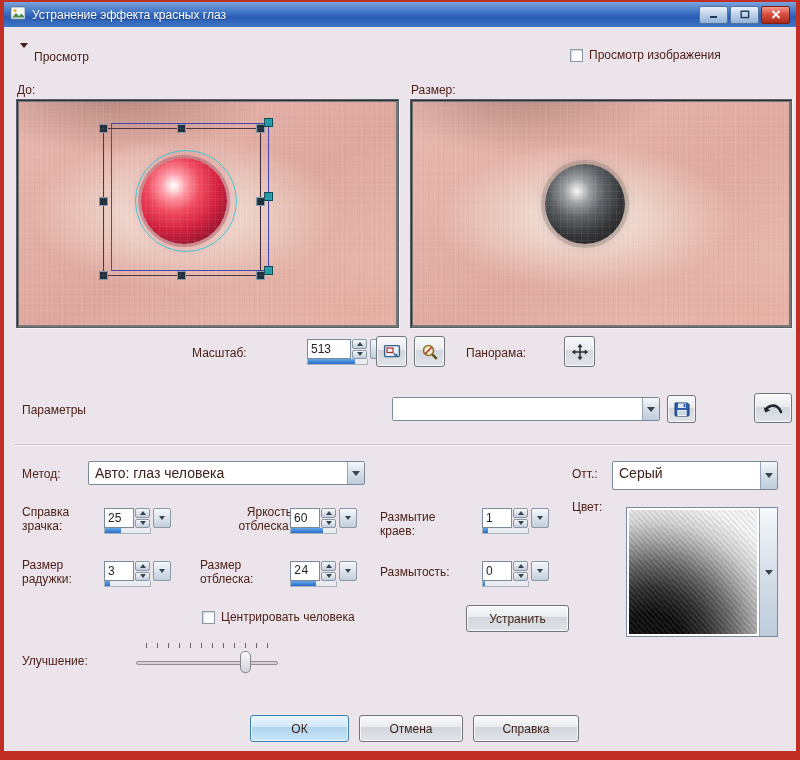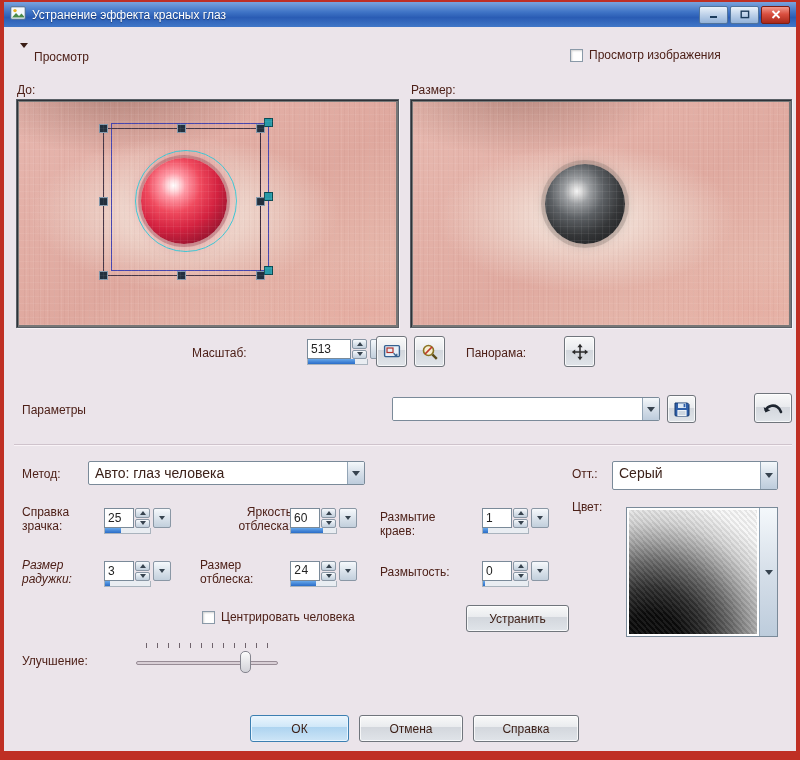--- a/index.html
+++ b/index.html
@@ -345,21 +345,21 @@
         </span>
       </span>
     <span class="spin-drop" style="left:47px;">
         <span class="tri-down sm"></span>
       </span>
     <span class="meter" style="width:47px;">
         <span class="meter-fill" style="display:block;width:10%;"></span>
       </span>
   </div>
 
-  <span class="lbl" style="left:18px; top:556px; width:66px;font-style:italic;">Размер радужки:</span>
+  <span class="lbl" style="left:18px; top:556px; width:66px;">Размер радужки:</span>
   <div class="spin" style="left:100px; top:559px; width:70px;">
     <input class="spin-field" style="width: 30px;" readonly="" value="3">
     <span class="spin-btns" style="left:30px;">
         <span class="spin-b">
           <span class="tri-up sm"></span>
         </span>
         <span class="spin-b">
           <span class="tri-down sm"></span>
         </span>
       </span>

